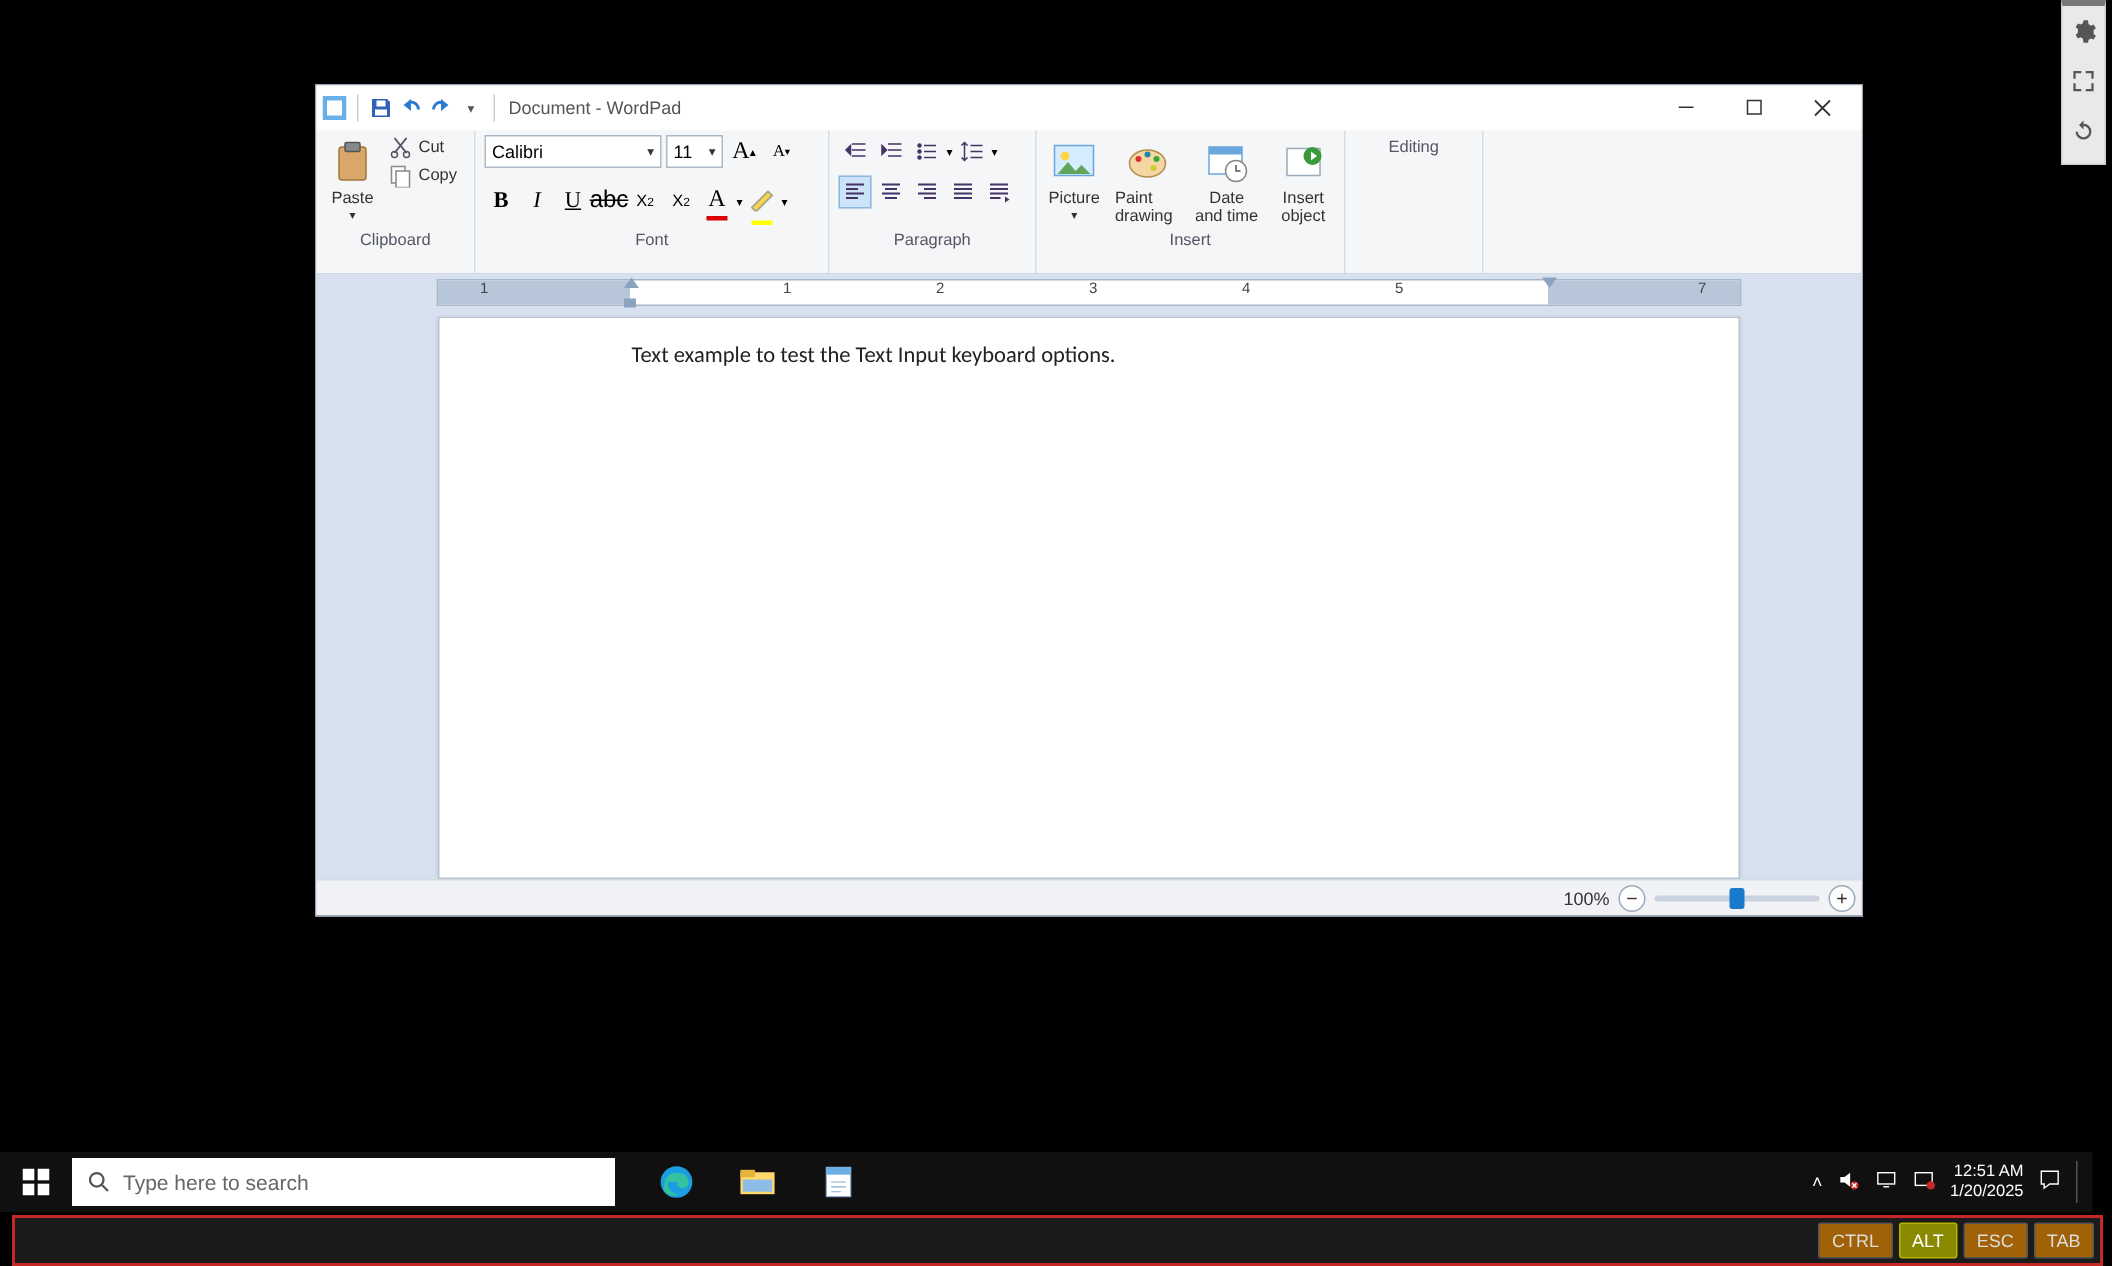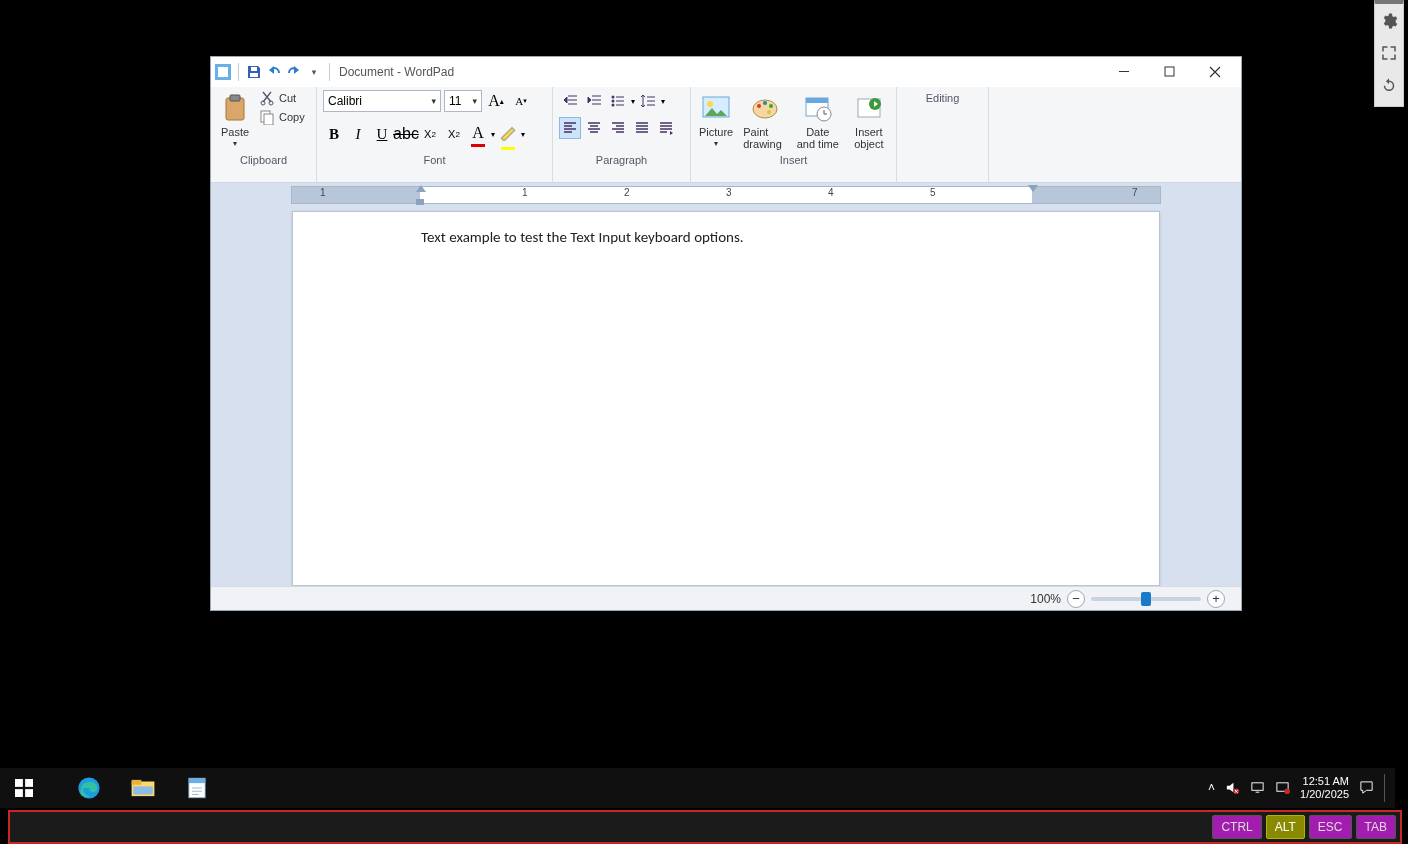--- a/index.html
+++ b/index.html
@@ -56,38 +56,38 @@
   .ruler-wrap{height:24px;background:#d6e0ef;position:relative;display:flex;align-items:center;}
   .ruler{height:18px;background:#fff;border:1px solid #a8b6c6;margin-left:80px;width:870px;position:relative;font-size:10px;}
   .ruler .shade{position:absolute;top:0;bottom:0;background:#b7c6d8;}
   .ruler .tick{position:absolute;top:0;font-size:10px;color:#444;}
   .indent-top{position:absolute;top:-2px;width:0;height:0;border-left:5px solid transparent;border-right:5px solid transparent;border-bottom:7px solid #8aa3be;}
   .indent-bot{position:absolute;bottom:-2px;width:8px;height:6px;background:#8aa3be;}
   .page-wrap{flex:1;overflow:auto;display:flex;justify-content:center;padding-top:4px;}
   .page{width:868px;min-height:340px;background:#fff;border:1px solid #b7c3d0;padding:16px 128px;box-shadow:0 1px 3px rgba(0,0,0,.12);}
   .page-text{font-family:Calibri,sans-serif;font-size:15px;color:#222;}
   
-  .statusbar{height:24px;background:#f1f2f5;border-top:1px solid #d5dbe2;display:flex;align-items:center;justify-content:flex-end;font-size:12px;color:#333;padding:0 16px;gap:6px;}
+  .statusbar{height:24px;background:#f1f2f5;border-top:1px solid #d5dbe2;display:flex;align-items:center;justify-content:flex-end;font-size:12px;color:#333;padding:0 4px;gap:6px;}
   .zoom-slider{width:110px;height:4px;background:#c9d2de;position:relative;border-radius:2px;}
   .zoom-thumb{position:absolute;top:-5px;width:10px;height:14px;background:#1979ca;border-radius:2px;}
   .round-btn{width:18px;height:18px;border:1px solid #9aa9ba;border-radius:50%;display:flex;align-items:center;justify-content:center;font-size:13px;background:#fff;cursor:pointer;line-height:1;}
   
   .taskbar{position:absolute;left:0;bottom:36px;height:40px;width:1395px;background:#101010;display:flex;align-items:center;}
   .start{width:48px;height:40px;display:flex;align-items:center;justify-content:center;}
   .start svg{width:18px;height:18px;fill:#fff;}
   .search{width:362px;height:32px;background:#fff;display:flex;align-items:center;padding:0 10px;gap:8px;font-size:14px;color:#666;}
   .task-icons{display:flex;align-items:center;gap:28px;margin-left:28px;}
   .task-ico{width:26px;height:26px;}
   .tray{margin-left:auto;display:flex;align-items:center;gap:10px;color:#fff;font-size:11px;padding-right:10px;}
   .tray svg{width:15px;height:15px;fill:#fff;}
   .clock{display:flex;flex-direction:column;align-items:flex-end;line-height:1.15;}
   .tray-sep{width:1px;height:28px;background:#555;}
   
   .keystrip{position:absolute;left:8px;bottom:0;height:34px;width:1394px;border:2px solid #c62828;background:#1b1b1b;display:flex;align-items:center;justify-content:flex-end;padding:0 4px;gap:4px;}
-  .key{height:24px;padding:0 8px;border:1px solid #555;background:#a21caf;color:#ddd;font-size:12px;display:flex;align-items:center;border-radius:2px;cursor:pointer;}
+  .key{height:24px;padding:0 8px;border:1px solid #555;background:#a16207;color:#ddd;font-size:12px;display:flex;align-items:center;border-radius:2px;cursor:pointer;}
   .key.alt{background:#8a8a00;border-color:#b5b500;color:#ffffff;}
 </style>
 </head>
 <body>
 
 <div class="remote-panel">
   <span><svg viewBox="0 0 24 24">
         <path d="M12 8a4 4 0 100 8 4 4 0 000-8zm9 4a7 7 0 00-.1-1.2l2.1-1.6-2-3.4-2.5 1a7 7 0 00-2-1.2L16 2h-4l-.5 2.6a7 7 0 00-2 1.2l-2.5-1-2 3.4 2.1 1.6A7 7 0 007 12c0 .4 0 .8.1 1.2l-2.1 1.6 2 3.4 2.5-1a7 7 0 002 1.2L12 22h4l.5-2.6a7 7 0 002-1.2l2.5 1 2-3.4-2.1-1.6c.1-.4.1-.8.1-1.2z"></path>
       </svg></span>
   <span><svg viewBox="0 0 24 24">
@@ -363,20 +363,27 @@
 </div>
 
 <div class="taskbar">
   <div class="start">
     <svg viewBox="0 0 16 16">
         <rect x="0" y="0" width="7" height="7"></rect>
         <rect x="9" y="0" width="7" height="7"></rect>
         <rect x="0" y="9" width="7" height="7"></rect>
         <rect x="9" y="9" width="7" height="7"></rect>
       </svg>
+  </div>
+  <div class="search">
+    <svg width="16" height="16" viewBox="0 0 16 16">
+        <circle cx="6.5" cy="6.5" r="4.5" fill="none" stroke="#555" stroke-width="1.5"></circle>
+        <path d="M10 10l4 4" stroke="#555" stroke-width="1.5"></path>
+      </svg>
+    <span>Type here to search</span>
   </div>
   <div class="task-icons">
     <svg class="task-ico" viewBox="0 0 32 32">
         <circle cx="16" cy="16" r="13" fill="#1b9de2"></circle>
         <path d="M6 18c0-7 7-11 14-9 4 1 6 4 6 7 0 3-2 5-5 5-4 0-5-3-4-5h-8c-1 6 4 10 9 10-6 3-15-1-12-8z" fill="#34c1a0"></path>
       </svg>
     <svg class="task-ico" viewBox="0 0 32 32">
         <rect x="2" y="8" width="28" height="18" fill="#ffd86b"></rect>
         <rect x="2" y="6" width="12" height="6" fill="#e6b43c"></rect>
         <rect x="4" y="14" width="24" height="10" fill="#8dbce7"></rect>

